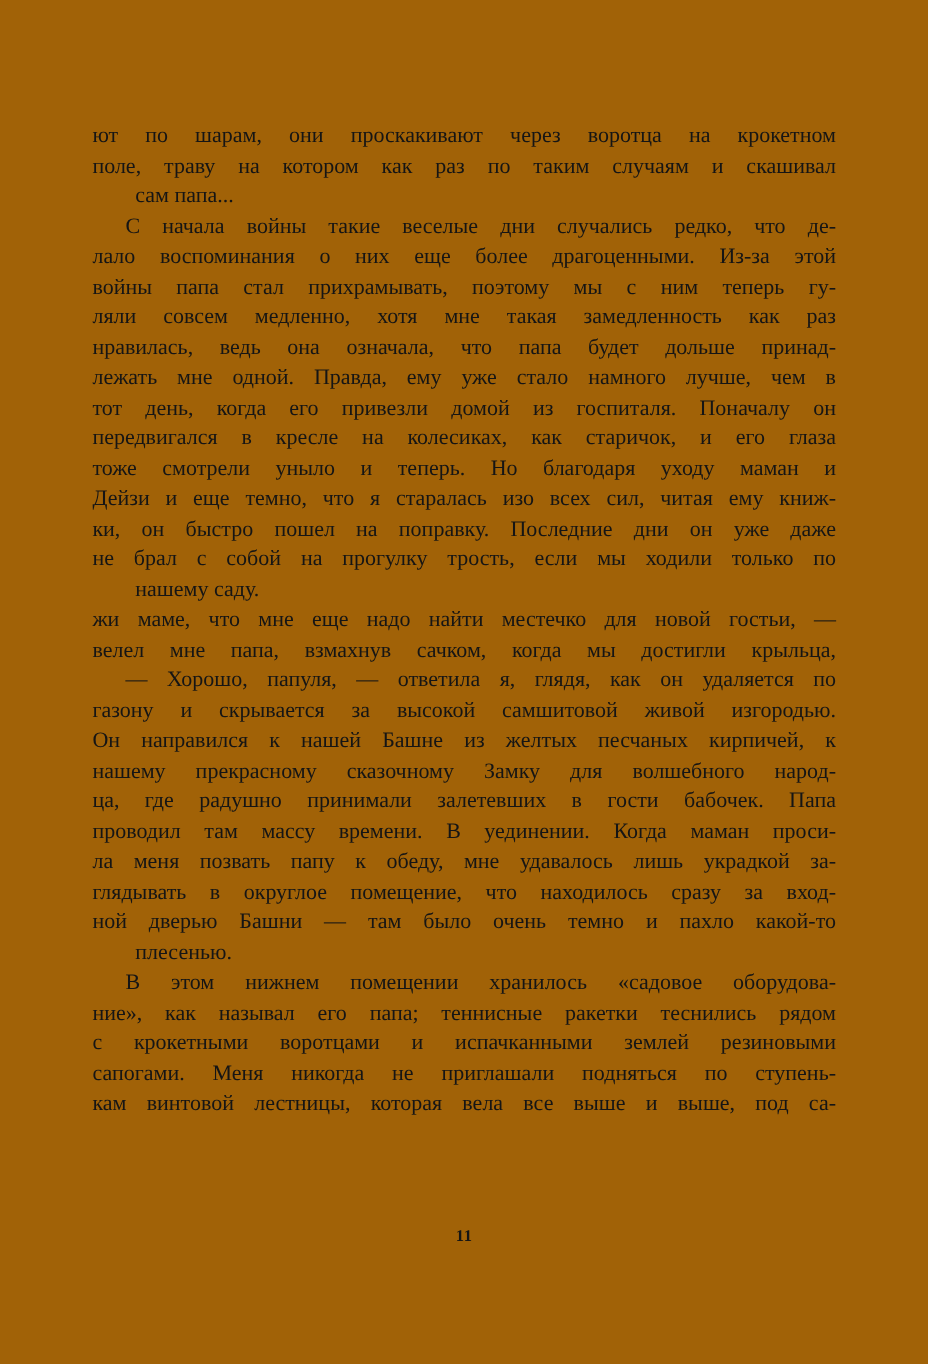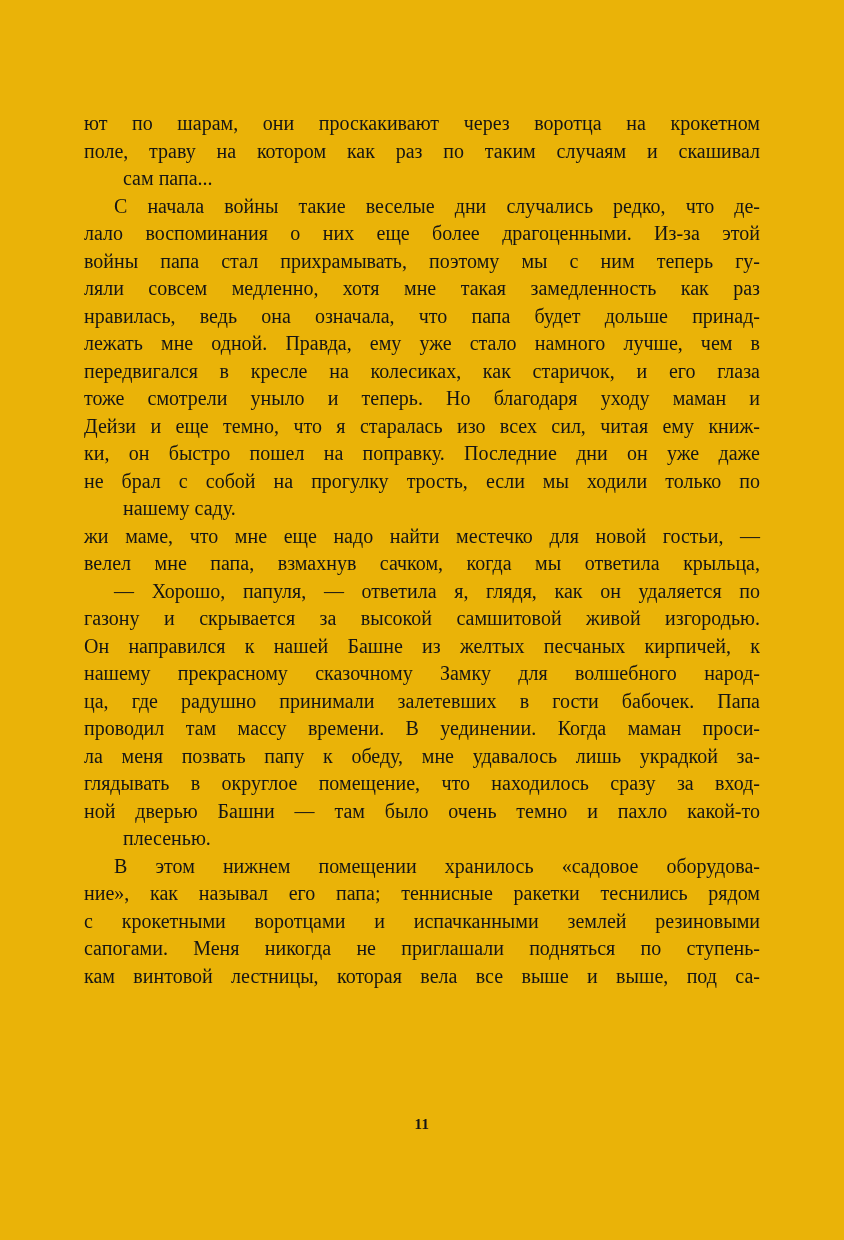--- a/index.html
+++ b/index.html
@@ -4,21 +4,21 @@
 <style>
   html, body {
     margin: 0;
     padding: 0;
     background: #ffffff;
   }
   .book-page {
     position: relative;
     width: 844px;
     height: 1240px;
-    background: #eab308;
+    background: #a16207;
     font-family: "Liberation Serif", serif;
     color: #151515;
     overflow: hidden;
   }
   .text-block {
     position: absolute;
     left: 84px;
     top: 110px;
     width: 676px;
     font-size: 20px;
@@ -62,30 +62,31 @@
         <div class="line">поле, траву на котором как раз по таким случаям и скашивал</div>
         <div class="line last">сам папа...</div>
       </div>
       <div class="para">
         <div class="line first">С начала войны такие веселые дни случались редко, что де-</div>
         <div class="line">лало воспоминания о них еще более драгоценными. Из-за этой</div>
         <div class="line">войны папа стал прихрамывать, поэтому мы с ним теперь гу-</div>
         <div class="line">ляли совсем медленно, хотя мне такая замедленность как раз</div>
         <div class="line">нравилась, ведь она означала, что папа будет дольше принад-</div>
         <div class="line">лежать мне одной. Правда, ему уже стало намного лучше, чем в</div>
+        <div class="line">тот день, когда его привезли домой из госпиталя. Поначалу он</div>
         <div class="line">передвигался в кресле на колесиках, как старичок, и его глаза</div>
         <div class="line">тоже смотрели уныло и теперь. Но благодаря уходу маман и</div>
         <div class="line">Дейзи и еще темно, что я старалась изо всех сил, читая ему книж-</div>
         <div class="line">ки, он быстро пошел на поправку. Последние дни он уже даже</div>
         <div class="line">не брал с собой на прогулку трость, если мы ходили только по</div>
         <div class="line last">нашему саду.</div>
       </div>
       <div class="para">
         <div class="line">жи маме, что мне еще надо найти местечко для новой гостьи, —</div>
-        <div class="line">велел мне папа, взмахнув сачком, когда мы ответила крыльца,</div>
+        <div class="line">велел мне папа, взмахнув сачком, когда мы достигли крыльца,</div>
       </div>
       <div class="para">
         <div class="line first">— Хорошо, папуля, — ответила я, глядя, как он удаляется по</div>
         <div class="line">газону и скрывается за высокой самшитовой живой изгородью.</div>
         <div class="line">Он направился к нашей Башне из желтых песчаных кирпичей, к</div>
         <div class="line">нашему прекрасному сказочному Замку для волшебного народ-</div>
         <div class="line">ца, где радушно принимали залетевших в гости бабочек. Папа</div>
         <div class="line">проводил там массу времени. В уединении. Когда маман проси-</div>
         <div class="line">ла меня позвать папу к обеду, мне удавалось лишь украдкой за-</div>
         <div class="line">глядывать в округлое помещение, что находилось сразу за вход-</div>

